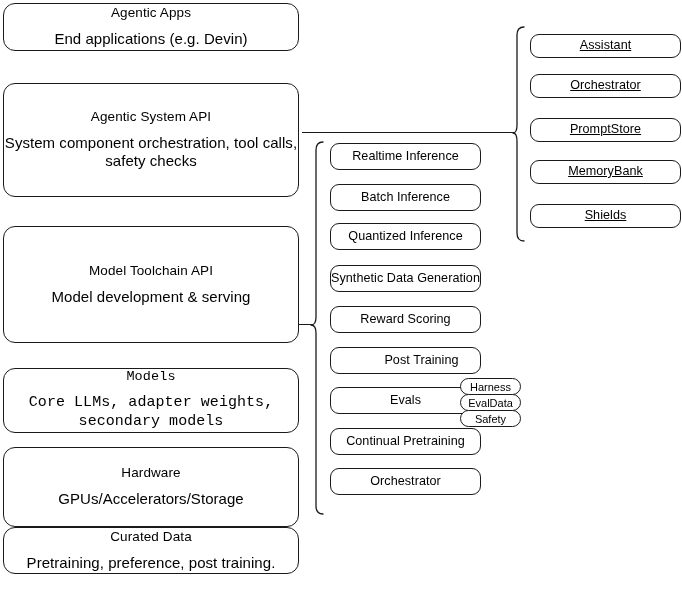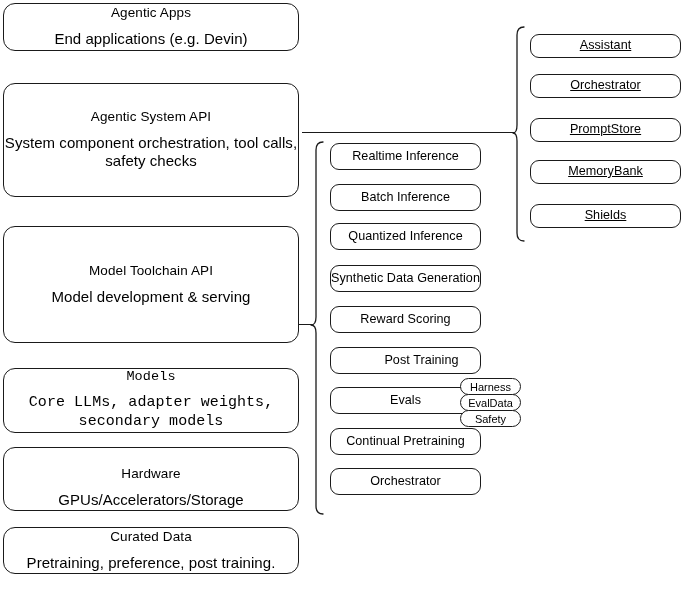--- a/index.html
+++ b/index.html
@@ -123,21 +123,21 @@
   <div class="node layer" style="top:226px; height:117px;text-align:right;">
     <div class="title">Model Toolchain API</div>
     <div class="subtitle">Model development &amp; serving</div>
   </div>
 
   <div class="node layer" style="top:368px; height:65px;font-family:Liberation Mono, monospace;">
     <div class="title">Models</div>
     <div class="subtitle">Core LLMs, adapter weights, secondary models</div>
   </div>
 
-  <div class="node layer" style="top:447px; height:64px;justify-content:flex-end;">
+  <div class="node layer" style="top:447px; height:80px;">
     <div class="title">Hardware</div>
     <div class="subtitle">GPUs/Accelerators/Storage</div>
   </div>
 
   <div class="node layer" style="top:527px; height:47px;">
     <div class="title">Curated Data</div>
     <div class="subtitle">Pretraining, preference, post training.</div>
   </div>
 
   <div class="connector-line" style="left:302px; top:132px; width:212px;"></div>

